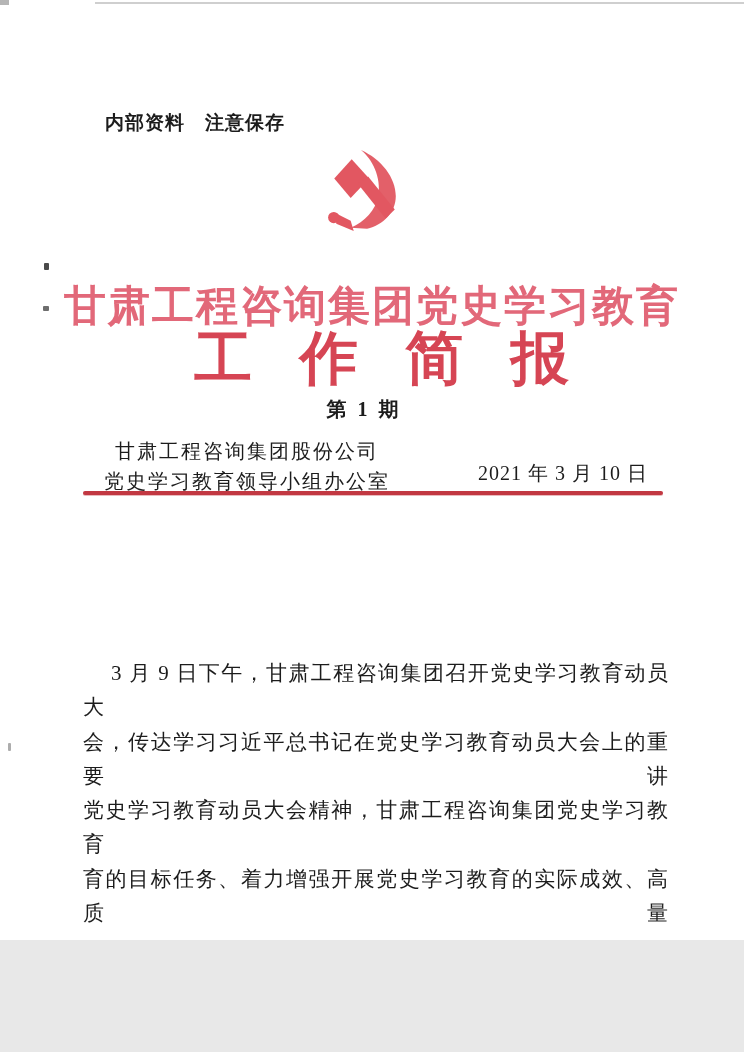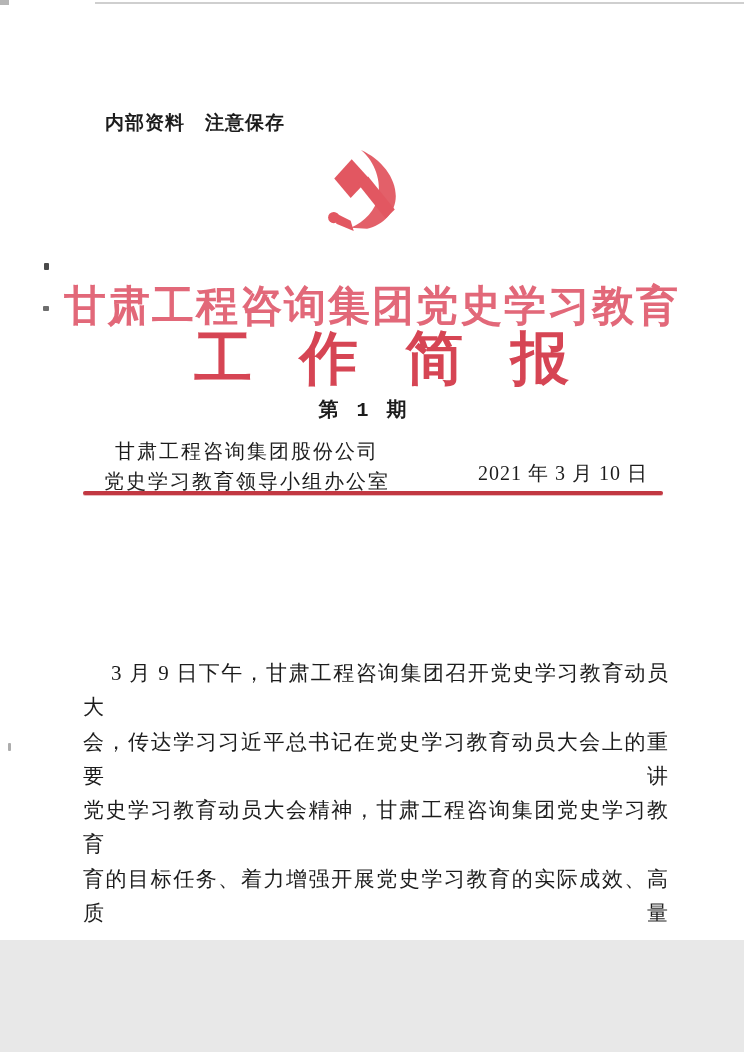--- a/index.html
+++ b/index.html
@@ -47,21 +47,21 @@
     text-align:center;
     font-weight:bold;font-size:58px;
     letter-spacing:0.82em;text-indent:0.82em;
     color:var(--masthead-name,#d64554);
     white-space:nowrap;
     padding-left:19px;
   }
   .issue{
     position:absolute;left:0;right:16px;top:396px;
     text-align:center;
-    font-family:Liberation Mono, monospace;
+    font-family:Liberation Serif, serif;
     font-weight:bold;font-size:20px;letter-spacing:3px;
   }
   .issuer{
     position:absolute;left:104px;top:436px;
     font-size:20px;line-height:30px;letter-spacing:2px;text-align:center;
   }
   .issue-date{
     position:absolute;right:96px;top:460px;
     font-size:20px;letter-spacing:1px;
   }

